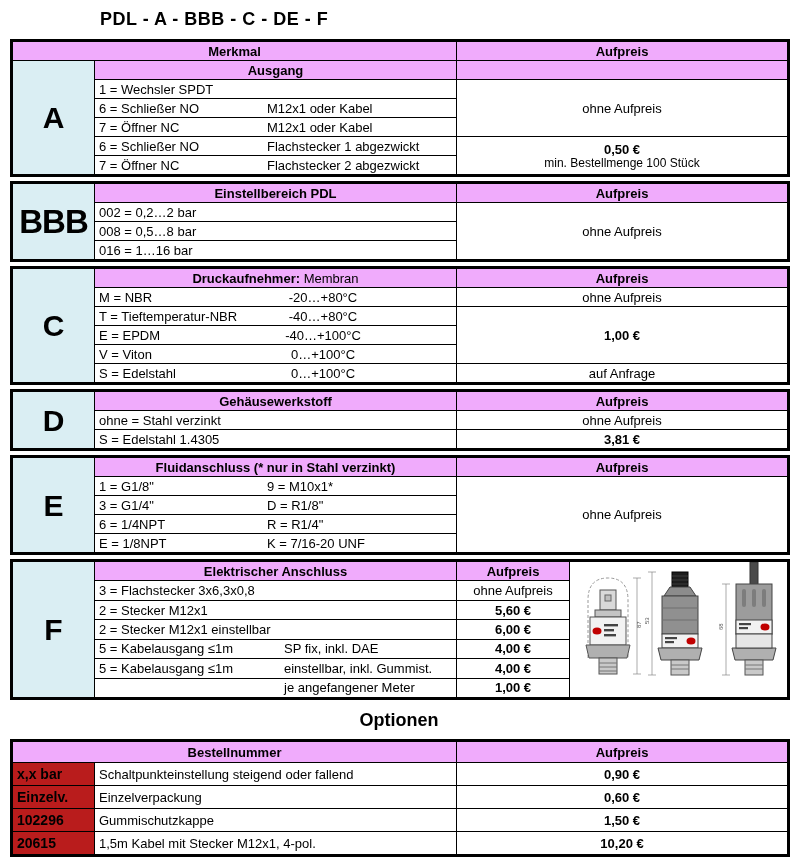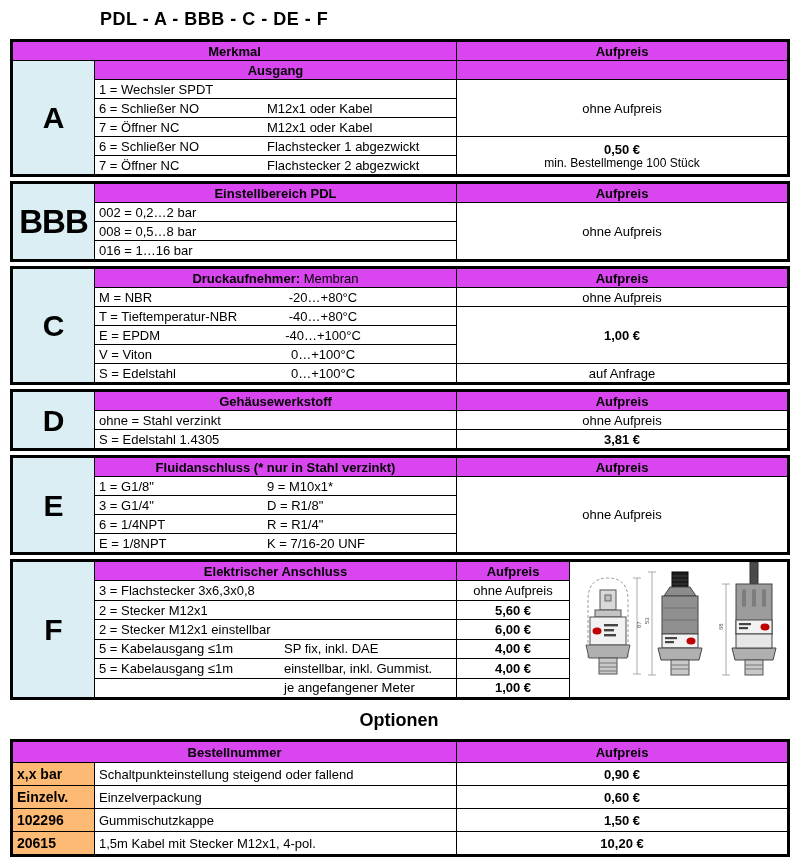--- a/index.html
+++ b/index.html
@@ -17,21 +17,21 @@
     margin:0 0 4px 10px; width:777px;
     border:3px solid #000;
   }
   td, th {
     border:1px solid #000;
     font-size:13px; font-weight:normal;
     padding:0 4px; height:18px; line-height:17px;
     overflow:hidden; white-space:nowrap;
     text-align:left; vertical-align:middle;
   }
-  .gray  { background:#d946ef; text-align:center; font-weight:bold; }
+  .gray  { background:#f0abfc; text-align:center; font-weight:bold; }
   .letter {
     background:#DAEEF3; text-align:center; font-weight:bold;
     font-size:30px; padding:0;
   }
   .letter.small { font-size:33px; letter-spacing:-1px; }
   .price { text-align:center; }
   .bold  { font-weight:bold; }
   .note  { font-size:12px; line-height:13px; }
   .pline { line-height:15px; }
   .c1  { display:inline-block; width:168px; vertical-align:top; }
@@ -39,21 +39,21 @@
   .temp { display:inline-block; width:112px; text-align:center; vertical-align:top; }
   .hdr-normal { font-weight:normal; }
   .imgcell { padding:0; vertical-align:middle; background:#fff; }
   .options-title {
     text-align:center; font-size:18px; font-weight:bold;
     margin:10px 0 8px 0;
   }
   .opt-table td { height:22px; line-height:21px; }
   .opt-table th { height:20px; }
   .opt-code {
-    background:#fdba74; font-weight:bold; font-size:14px; text-align:left;
+    background:#b91c1c; font-weight:bold; font-size:14px; text-align:left;
   }
   .opt-price { text-align:center; font-weight:bold; }
 </style>
 </head>
 <body>
 
 <div>
 
   <div class="title">PDL - A - BBB - C - DE - F</div>
 

